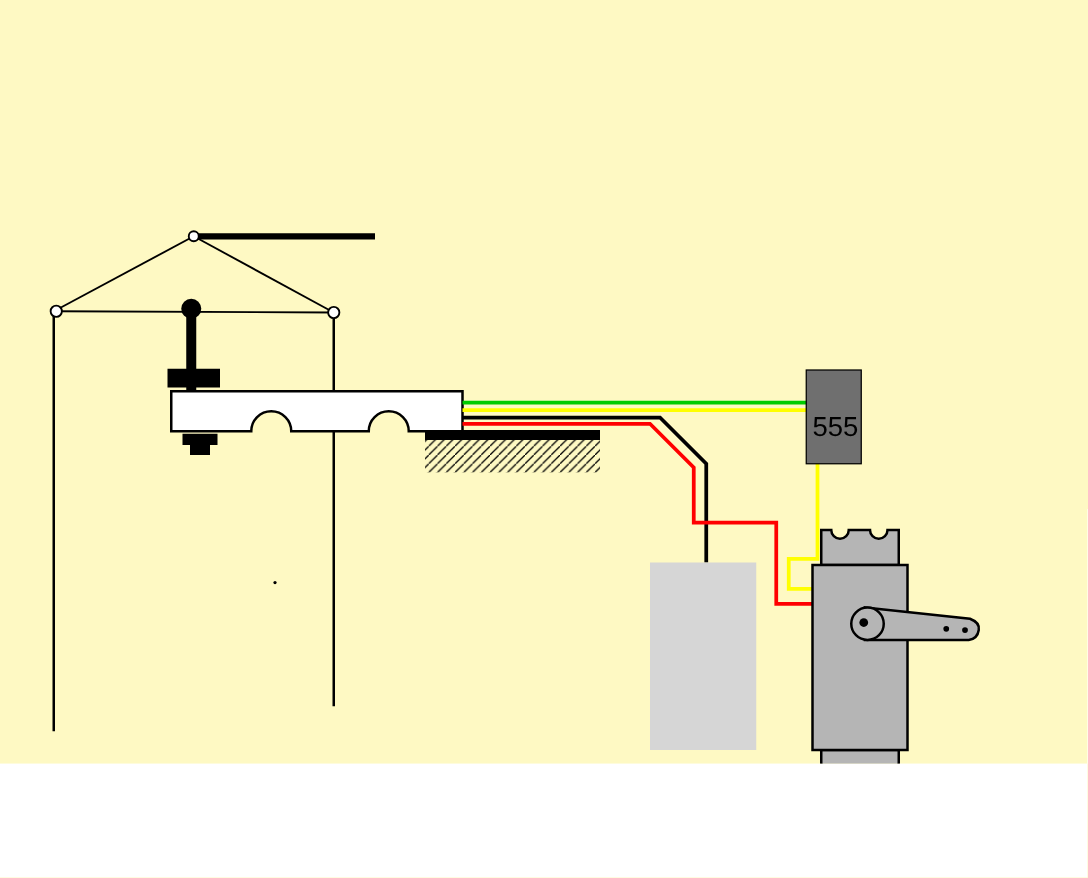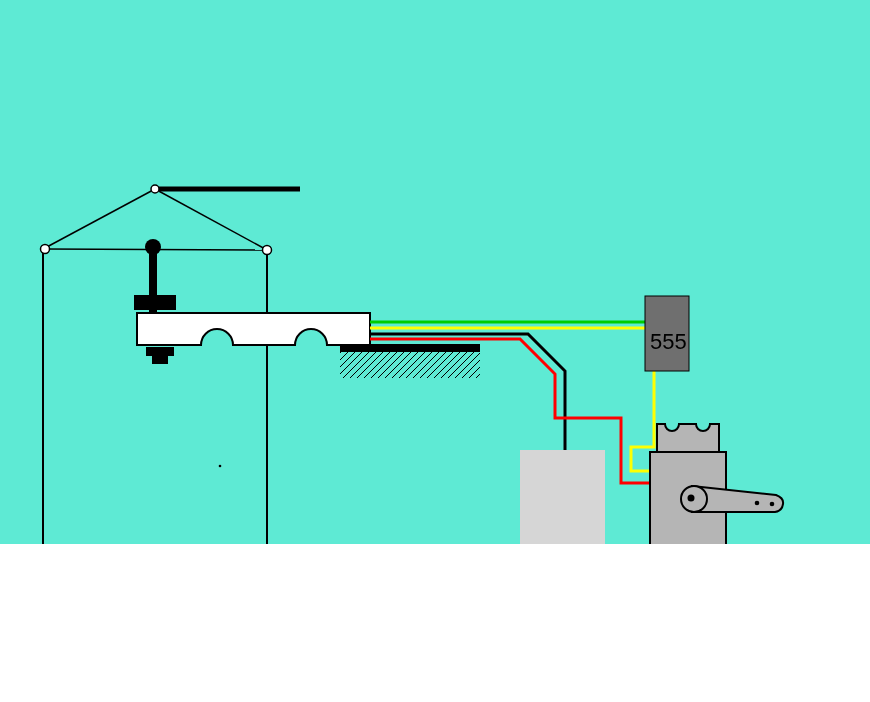--- a/index.html
+++ b/index.html
@@ -1,20 +1,20 @@
 <!DOCTYPE html>
 <html><head>
 <meta charset="utf-8">
 <style>
   html, body { margin: 0; padding: 0; background: #ffffff; }
   .stage {
     position: relative;
     width: 870px;
-    height: 544px;
-    background: #5eead4;
+    height: 611px;
+    background: #fef9c3;
     overflow: hidden;
     font-family: "Liberation Sans", sans-serif;
   }
   svg { display: block; }
   .thin  { stroke: #000; stroke-width: 1.5; fill: none; }
   .drop  { stroke: #000; stroke-width: 2; fill: none; }
   .thick { stroke: #000; stroke-width: 5; fill: none; }
   .ring  { fill: #fff; stroke: #000; stroke-width: 1.5; }
   .solid { fill: #000; stroke: none; }
   .beam  { fill: #fff; stroke: #000; stroke-width: 2; }

